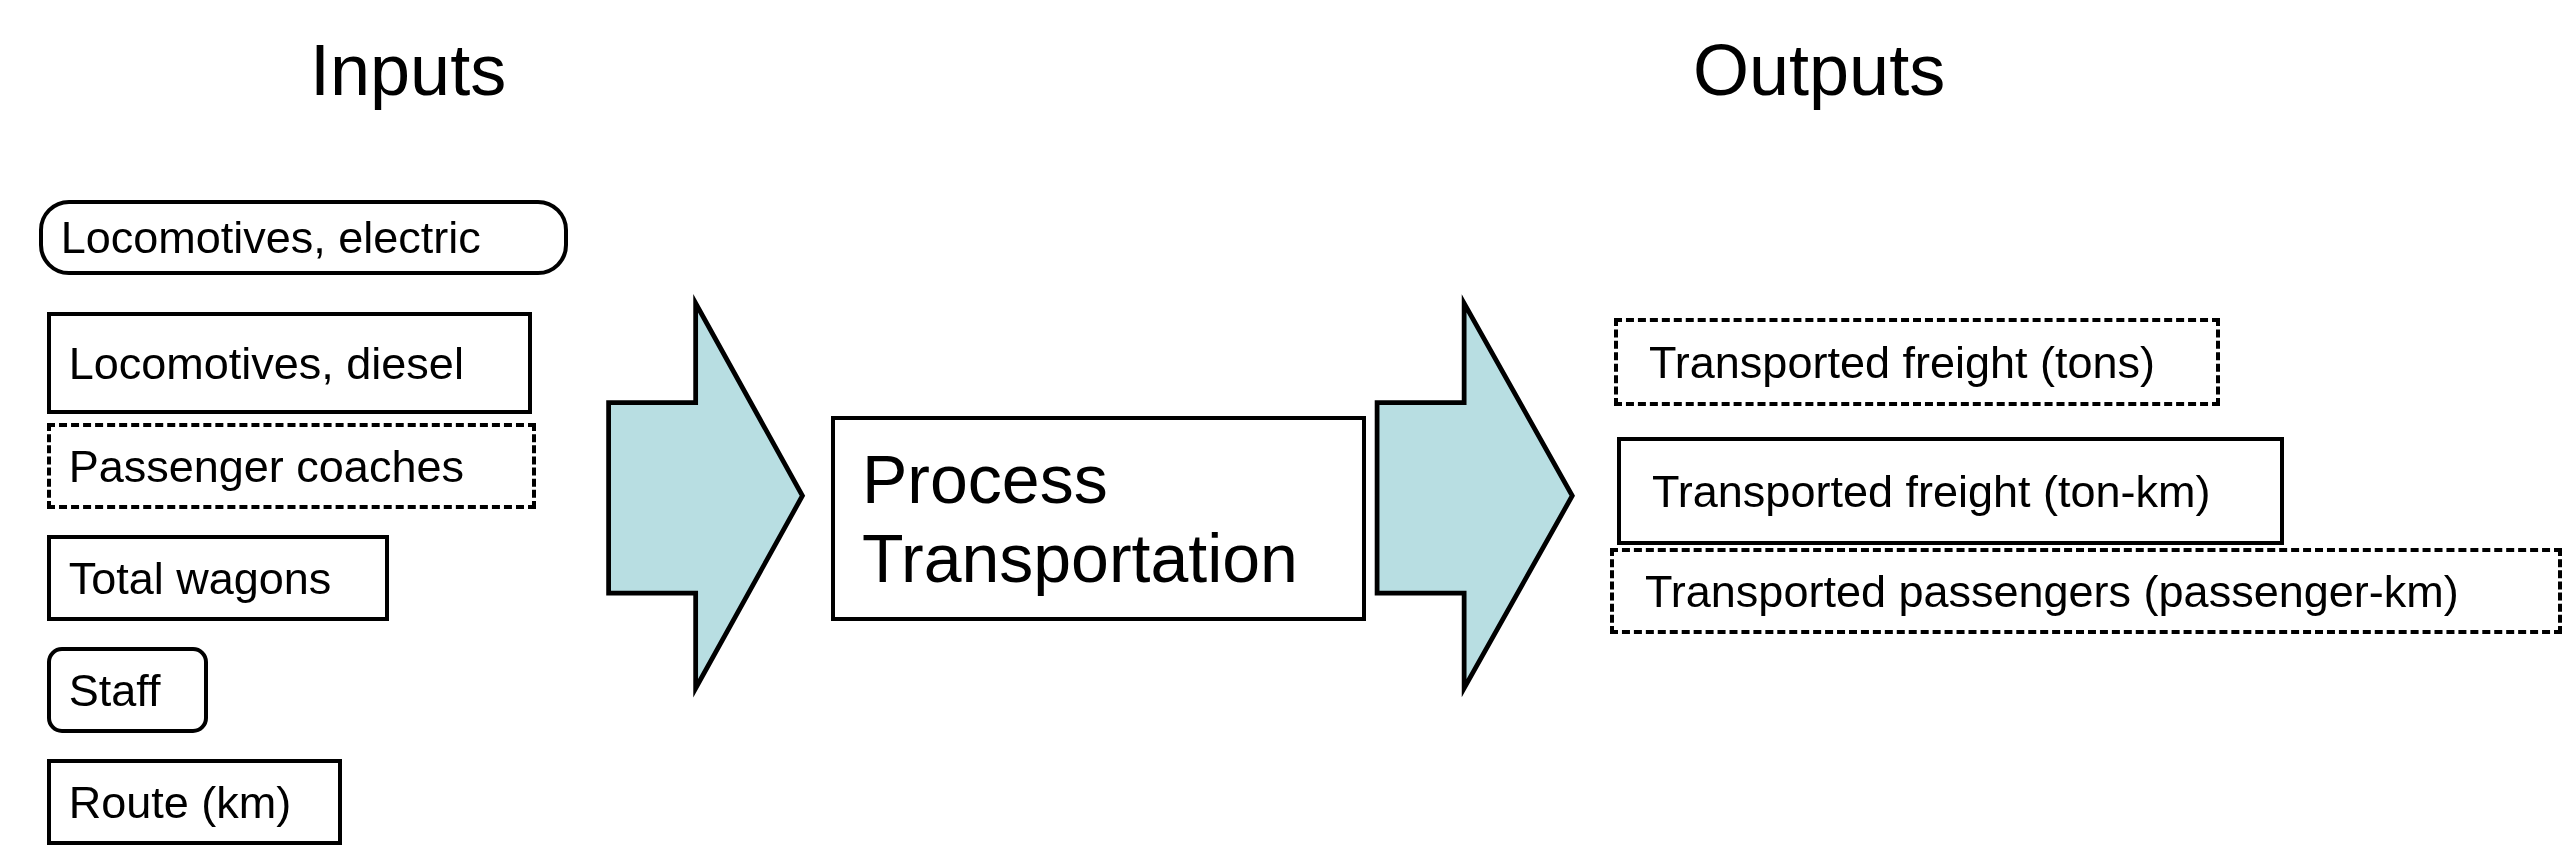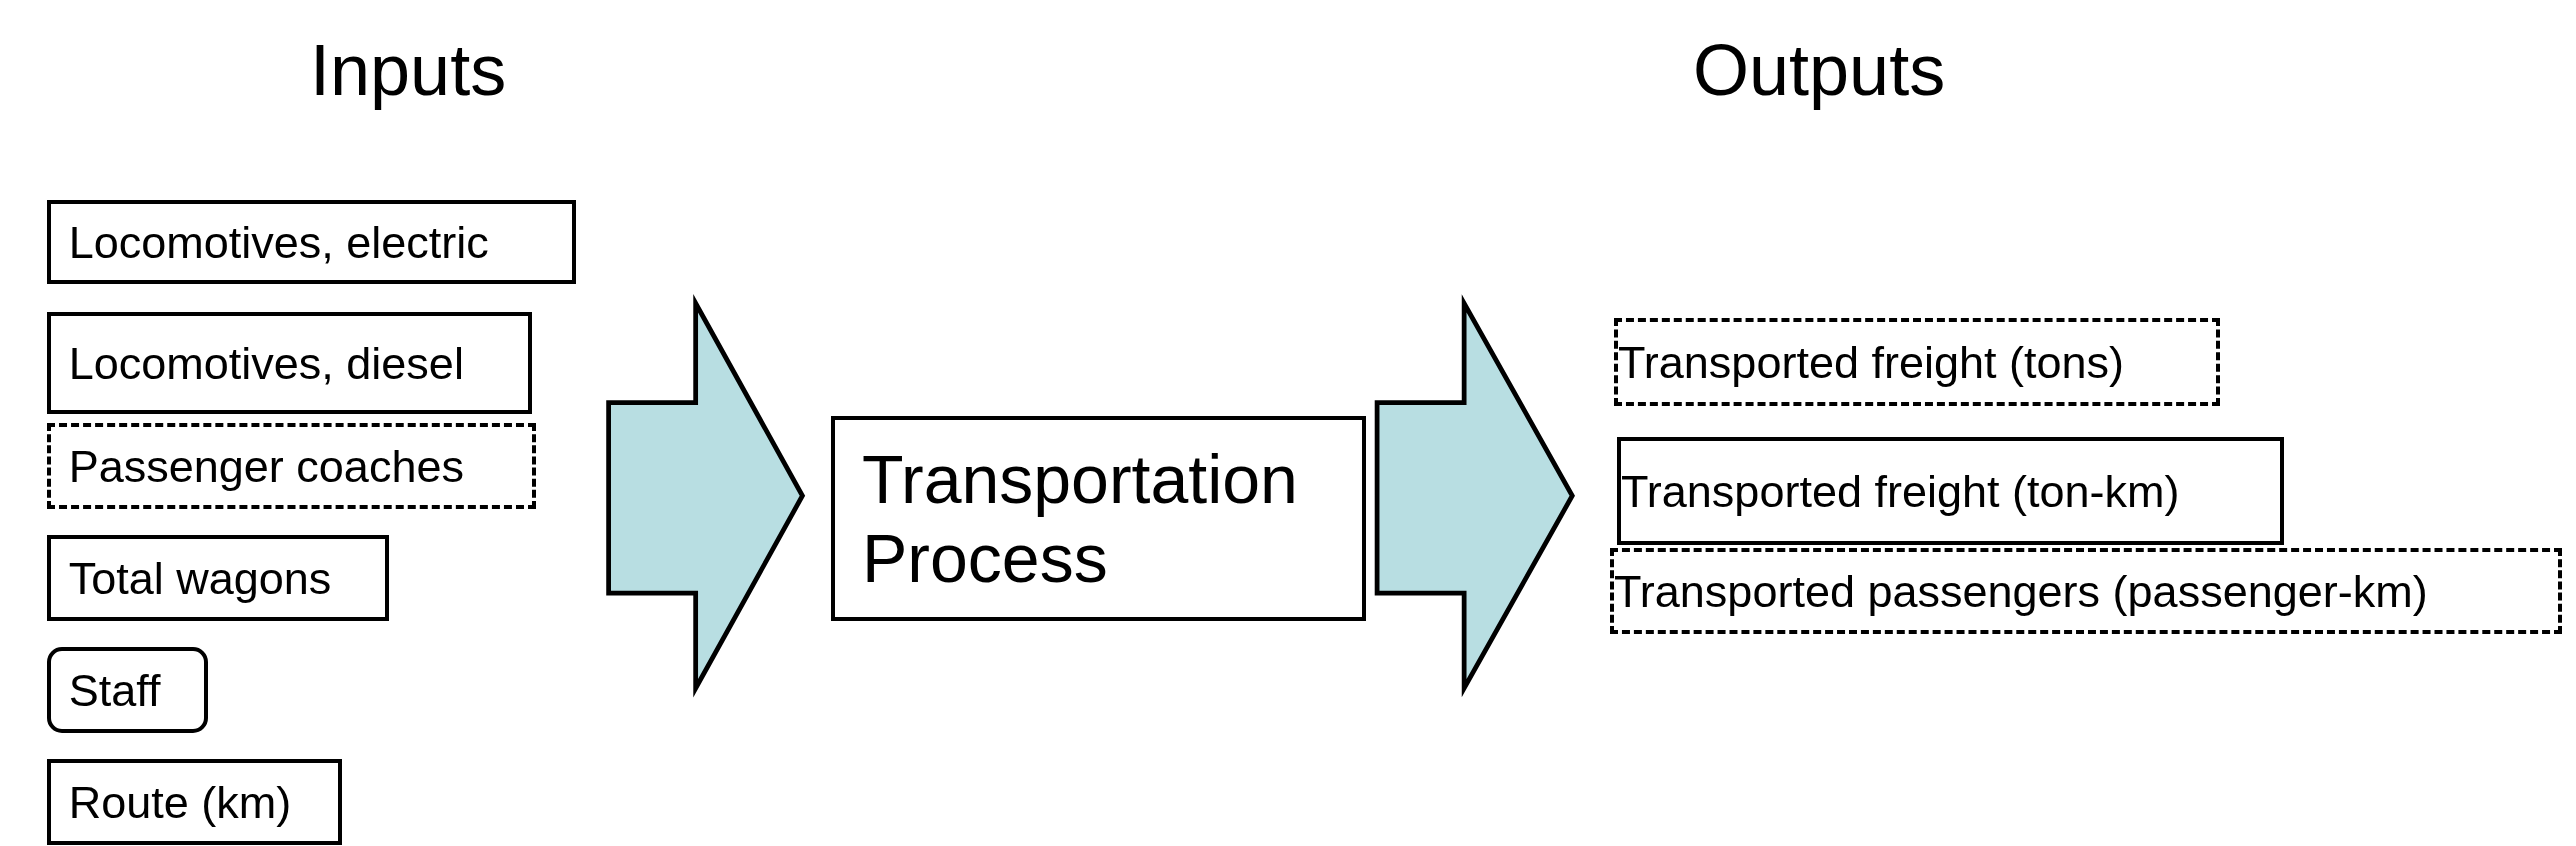--- a/index.html
+++ b/index.html
@@ -25,21 +25,21 @@
     border: 4.1px solid #000000;
     background: #ffffff;
     display: flex;
     align-items: center;
     font-size: 45px;
     line-height: 1;
     white-space: nowrap;
   }
   .flow-box.dashed { border-style: dashed; }
   .in-box  { padding-left: 17.7px; }
-  .out-box { }
+  .out-box { padding-left: 31px; }
   .process-box {
     position: absolute;
     box-sizing: border-box;
     left: 831px; top: 416px; width: 535px; height: 205px;
     border: 4.1px solid #000000;
     background: #ffffff;
     display: flex;
     flex-direction: column;
     justify-content: center;
     padding-left: 27px;
@@ -56,42 +56,42 @@
 <body>
 
 <svg class="arrows-layer" width="2576" height="846" viewBox="0 0 3786 1244">
   <polygon points="894,592 1022,592 1022,446 1179,729 1022,1012 1022,872 894,872" stroke="#000000" stroke-width="7" stroke-linejoin="miter" fill="#b8dee2"></polygon>
   <polygon points="2024,592 2152,592 2152,446 2311,729 2152,1012 2152,872 2024,872" stroke="#000000" stroke-width="7" stroke-linejoin="miter" fill="#b8dee2"></polygon>
 </svg>
 
 <div class="title" style="left:310px; top:30px;">Inputs</div>
 <div class="title" style="left:1693px; top:30px;">Outputs</div>
 
-<div class="flow-box in-box" style="left:47px; top:200px; width:529px; height:84px;">
+<div class="flow-box in-box" style="left:39px; top:200px; width:529px; height:75px;border-radius:30px;">
   <span>Locomotives, electric</span>
 </div>
 <div class="flow-box in-box" style="left:47px; top:312px; width:485px; height:102px;">
   <span>Locomotives, diesel</span>
 </div>
 <div class="flow-box in-box dashed" style="left:47px; top:423px; width:489px; height:86px;">
   <span>Passenger coaches</span>
 </div>
 <div class="flow-box in-box" style="left:47px; top:535px; width:342px; height:86px;">
   <span>Total wagons</span>
 </div>
 <div class="flow-box in-box" style="left:47px; top:647px; width:161px; height:86px;border-radius:15px;">
   <span>Staff</span>
 </div>
 <div class="flow-box in-box" style="left:47px; top:759px; width:295px; height:86px;">
   <span>Route (km)</span>
 </div>
 
 <div class="process-box">
+  <span>Process</span>
   <span>Transportation</span>
-  <span>Process</span>
 </div>
 
 <div class="flow-box out-box dashed" style="left:1614px; top:318px; width:606px; height:88px;">
   <span>Transported freight (tons)</span>
 </div>
 <div class="flow-box out-box" style="left:1617px; top:437px; width:667px; height:108px;">
   <span>Transported freight (ton-km)</span>
 </div>
 <div class="flow-box out-box dashed" style="left:1610px; top:548px; width:952px; height:86px;">
   <span>Transported passengers (passenger-km)</span>

